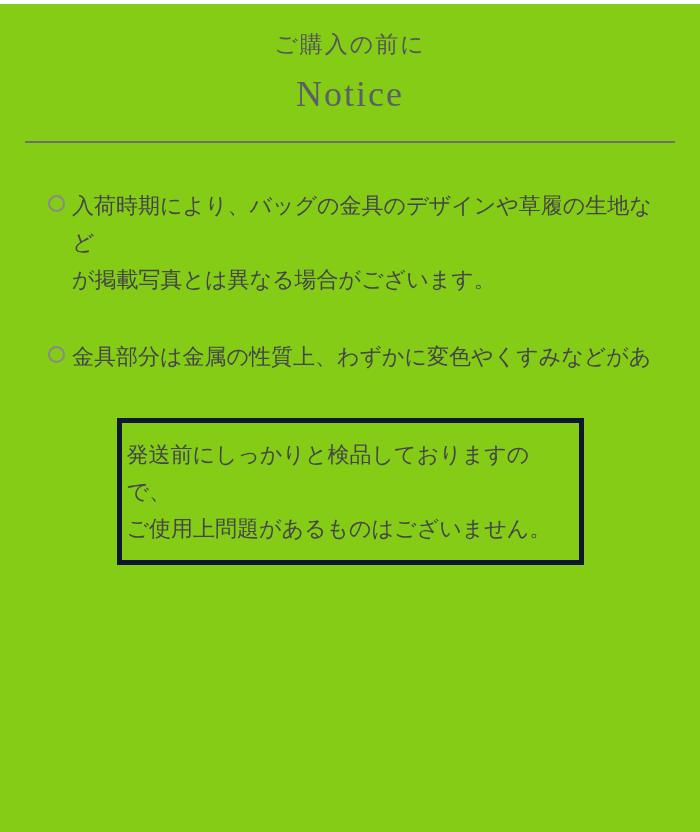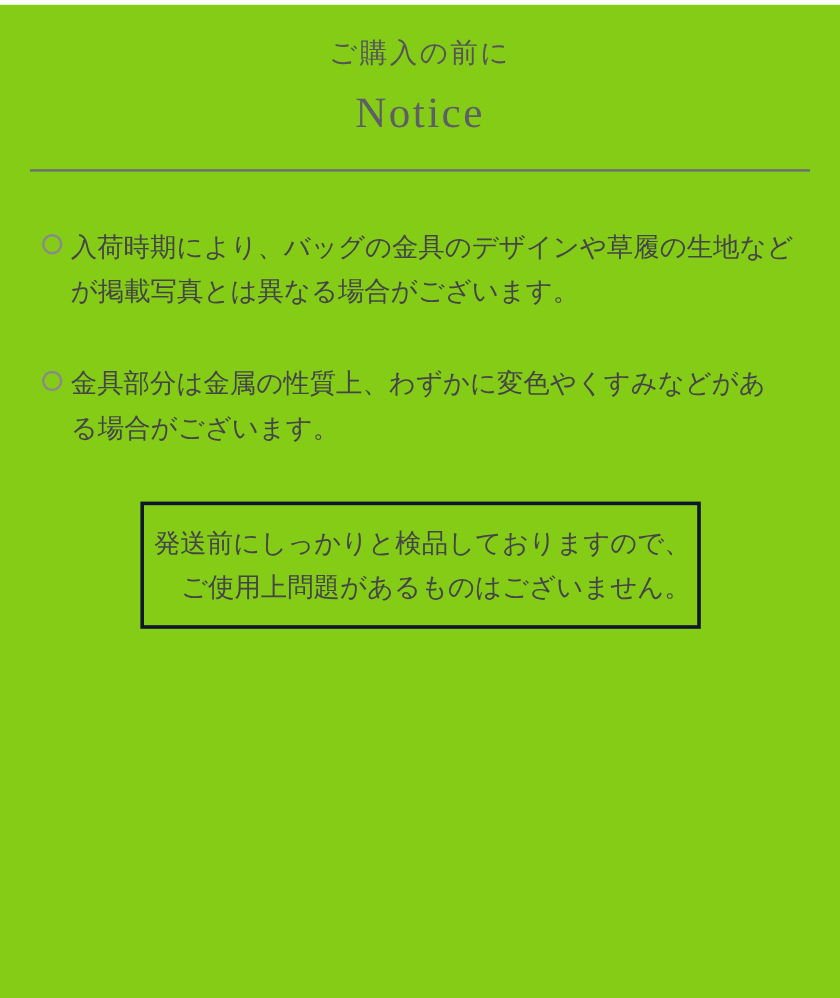--- a/index.html
+++ b/index.html
@@ -37,29 +37,30 @@
     margin-top: 2px;
   }
   .divider {
     border: none;
     border-top: 2px solid #6e6e6e;
     margin: 15px 25px 0 25px;
   }
   
   .notice-list {
     margin-top: 44px;
-    padding: 0 28px 0 35px;
+    padding: 0 28px 0 48px;
   }
   .notice-item {
     display: flex;
     align-items: flex-start;
     margin-bottom: 40px;
   }
   .notice-item:last-child {
     margin-bottom: 0;
+    text-align: right;
   }
   .bullet {
     flex: 0 0 auto;
     width: 17px;
     height: 17px;
     border: 2px solid #8a8a8a;
     border-radius: 50%;
     margin-top: 8px;
     margin-right: 7px;
     box-sizing: border-box;
@@ -67,24 +68,24 @@
   .notice-text {
     margin: 0;
     font-size: 22px;
     line-height: 37px;
     color: #454548;
   }
   
   .footer-box {
     width: 467px;
     margin: 43px auto 0 auto;
-    border: 3px solid #0f172a;
+    border: 5px solid #0f172a;
     box-sizing: border-box;
     padding: 13px 5px;
-    text-align: right;
+    text-align: left;
   }
   .footer-box p {
     margin: 0;
     font-size: 22px;
     line-height: 37px;
     color: #454548;
   }
 </style>
 </head>
 <body>
@@ -106,21 +107,20 @@
         <span>入荷時期により、バッグの金具のデザインや草履の生地など</span><br>
         <span>が掲載写真とは異なる場合がございます。</span><br>
       </p>
     </div>
 
 
     <div class="notice-item">
       <span class="bullet"></span>
       <p class="notice-text">
         <span>金具部分は金属の性質上、わずかに変色やくすみなどがあ</span><br>
-        <span>る場合がございます。</span>
       </p>
     </div>
 
   </main>
 
   <div class="footer-box">
     <p>
       <span>発送前にしっかりと検品しておりますので、</span><br>
       <span>ご使用上問題があるものはございません。</span><br>
     </p>

